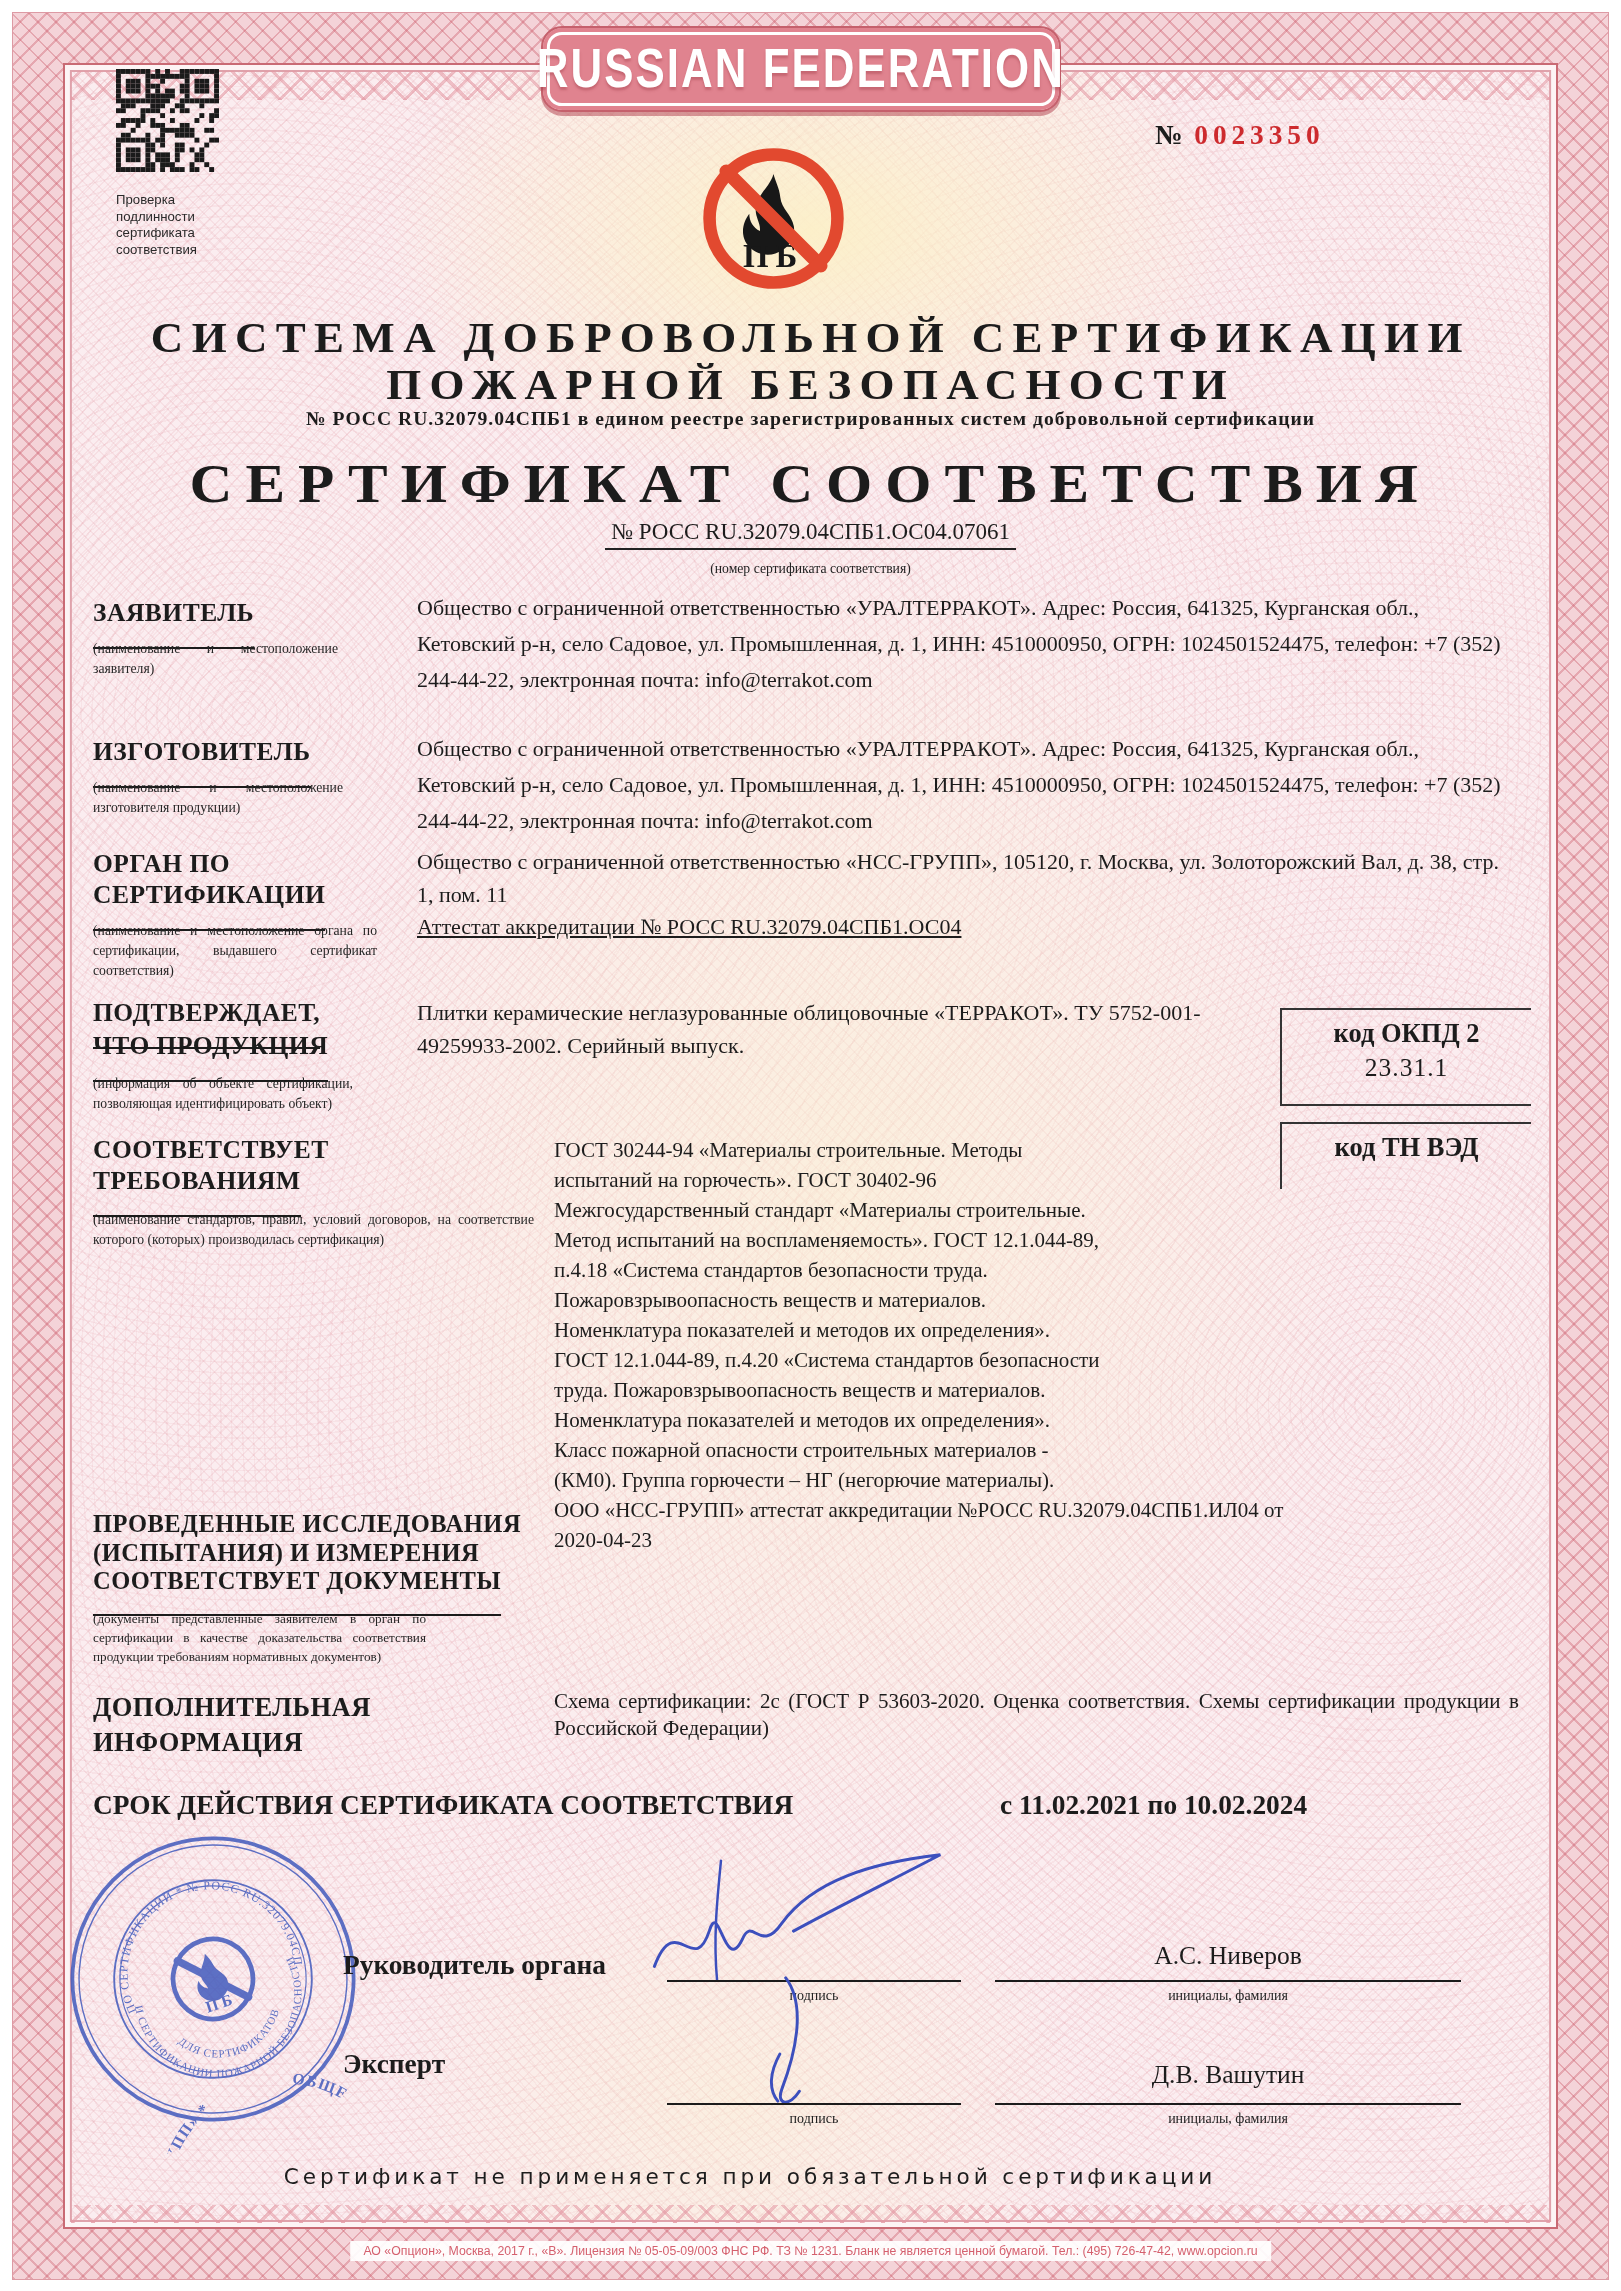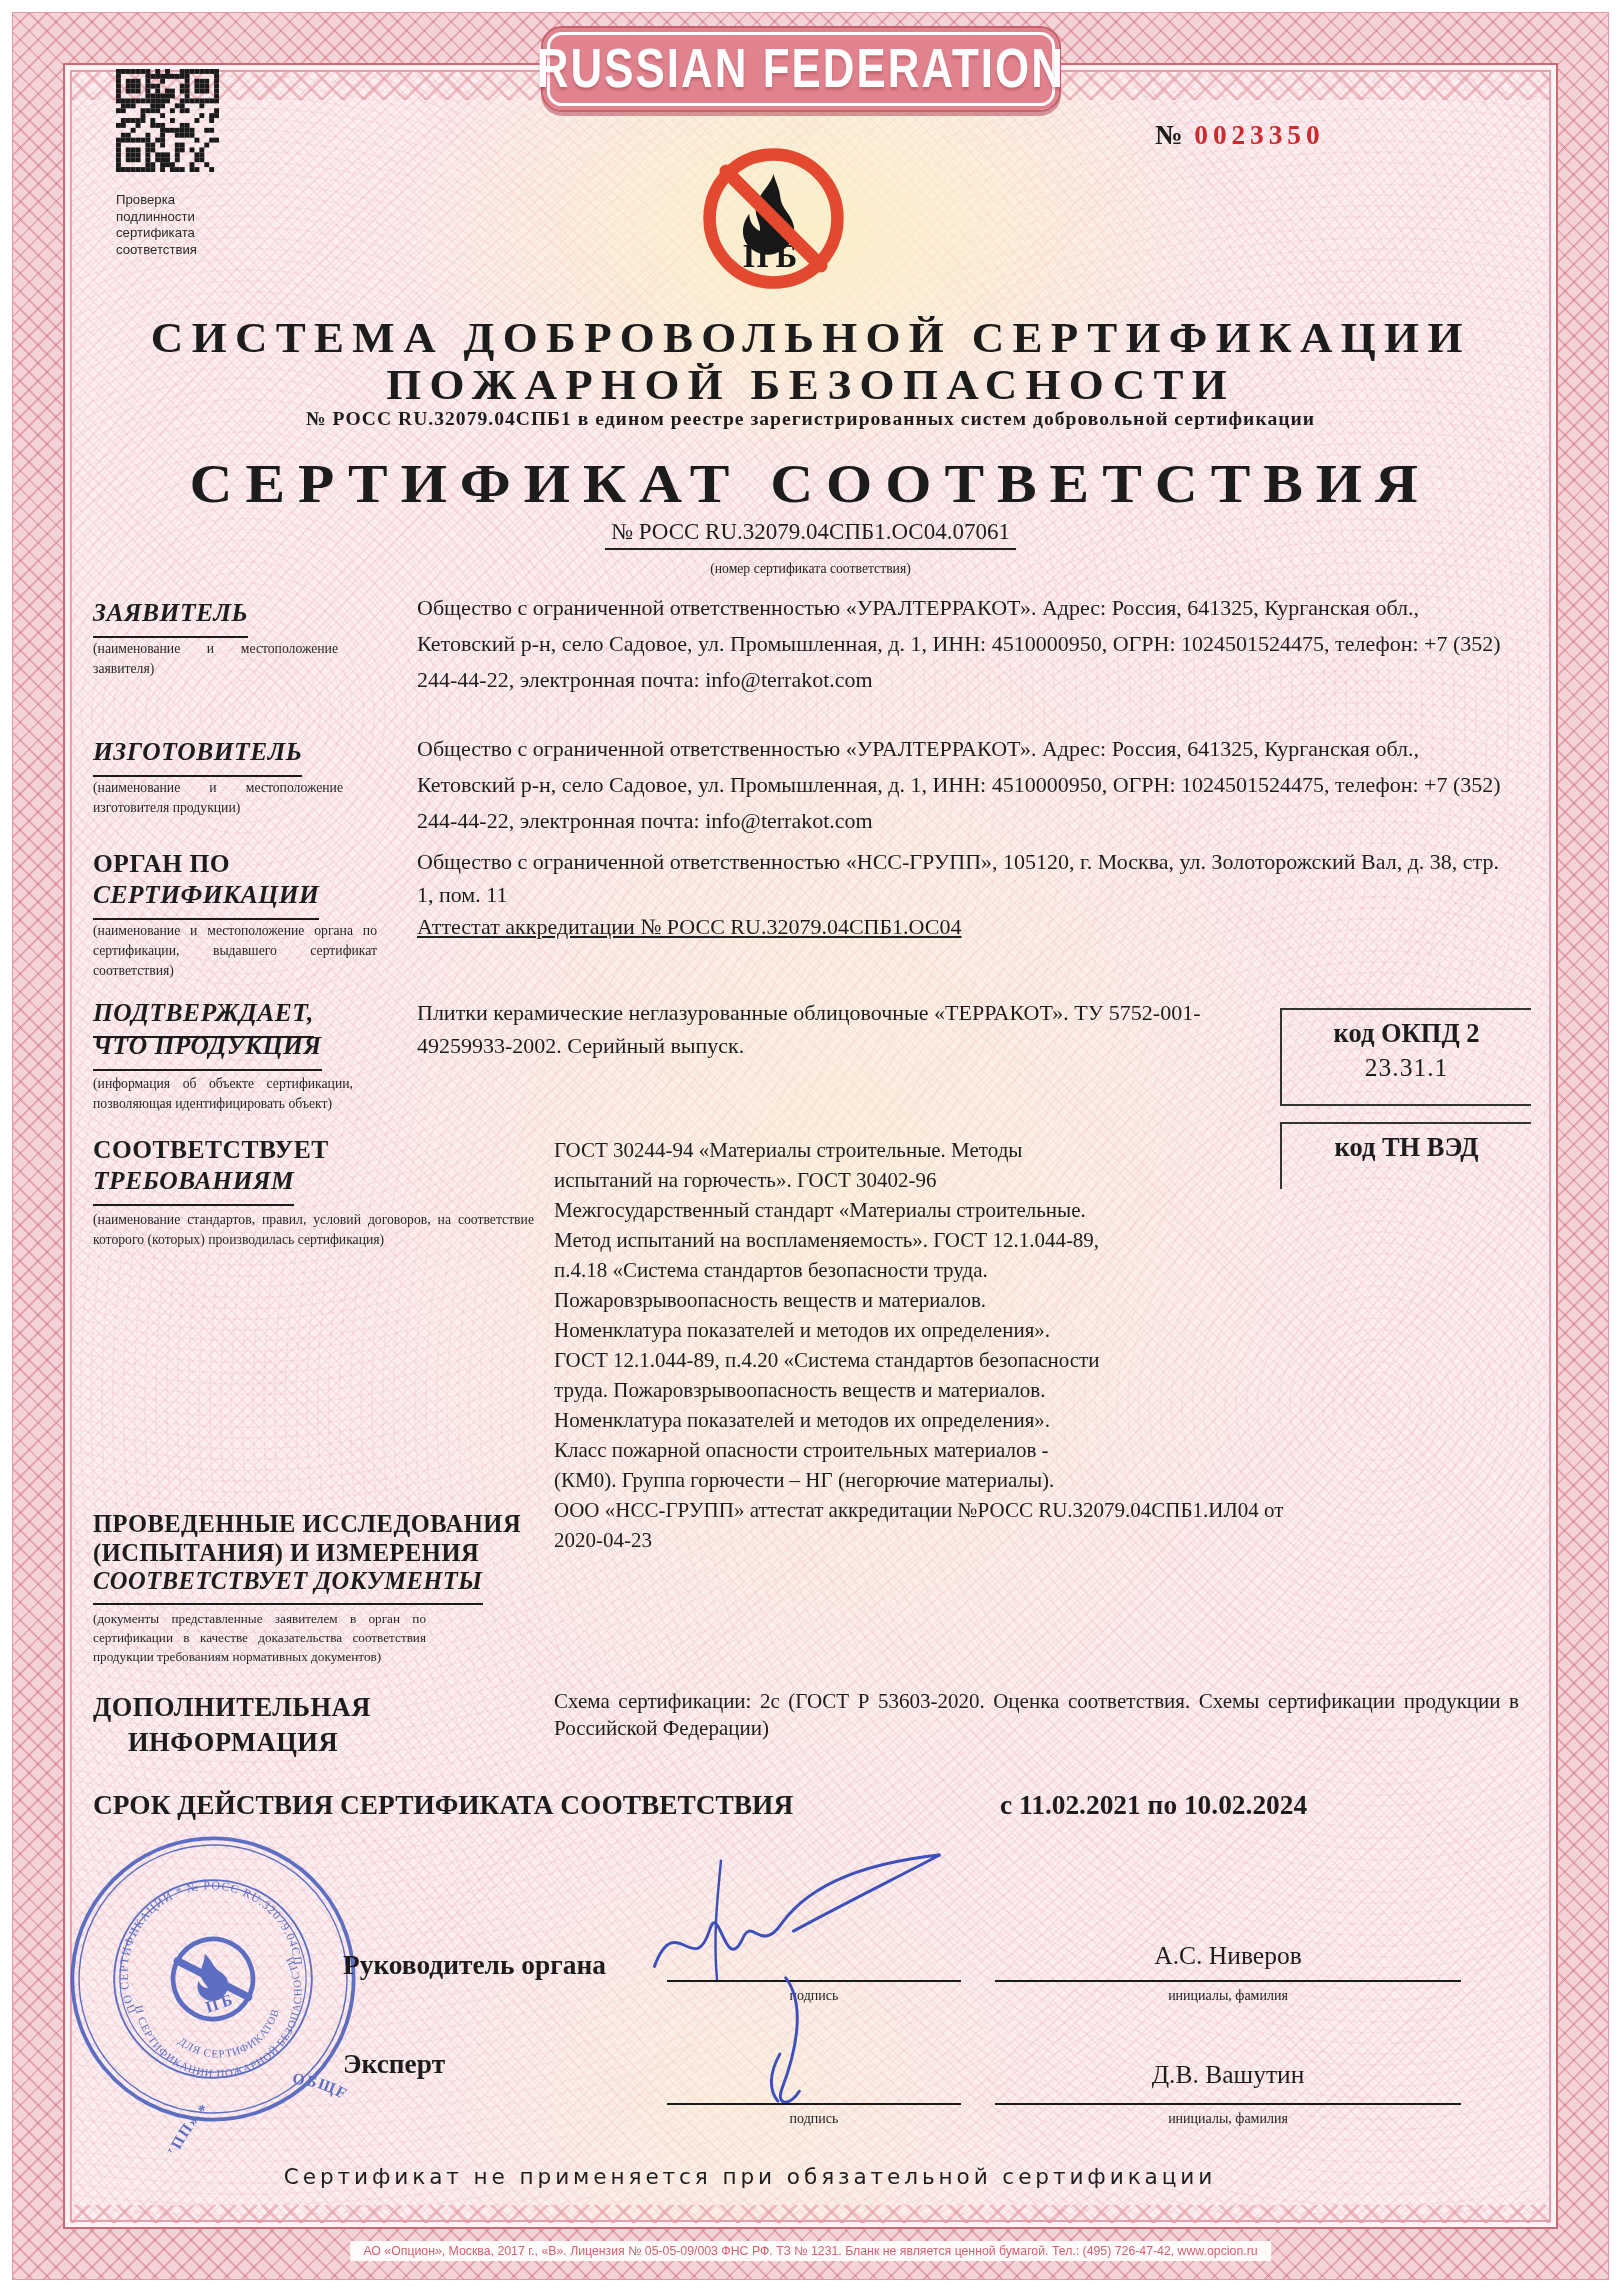--- a/index.html
+++ b/index.html
@@ -62,21 +62,21 @@
   
   .t-center{left:88px;right:88px;text-align:center;}
   .sys-title{font-weight:bold;font-size:42px;letter-spacing:7.8px;transform:scaleX(1.07);white-space:nowrap;}
   .registry{font-weight:bold;font-size:19.6px;letter-spacing:1px;}
   .cert-title{font-weight:bold;font-size:54px;letter-spacing:11.8px;transform:scaleX(1.1);white-space:nowrap;}
   .cert-num{font-weight:normal;font-size:23px;}
   .cert-num span{border-bottom:2.9px solid #222;padding:0 5.9px 3.9px;}
   .small-cap{font-size:13.7px;color:#222;}
   
   .sec-label{font-weight:bold;font-size:25.5px;letter-spacing:0.5px;white-space:nowrap;}
-  .ul{border-bottom:2.9px solid #1b1b1b;padding-bottom:9px;font-style:italic;}
+  .ul{border-bottom:2.9px solid #1b1b1b;padding-bottom:20px;}
   .sub-cap{font-size:13.7px;line-height:1.45;color:#262626;text-align:justify;}
   .body-txt{font-size:22px;line-height:36px;}
   .body-txt2{font-size:22px;line-height:33px;}
   .gline{font-size:21px;line-height:30px;white-space:nowrap;}
   .kod-box{border-top:2px solid #333;border-left:2px solid #333;text-align:center;}
   .kod-box.closed{border-bottom:2px solid #333;}
   .kod-label{font-weight:bold;font-size:26.5px;margin-top:7.8px;}
   .kod-value{font-size:25.5px;margin-top:3.9px;letter-spacing:1px;}
   .just{text-align:justify;}
   
@@ -413,21 +413,21 @@
         <div class="gline">ООО «НСС-ГРУПП» аттестат аккредитации №РОСС RU.32079.04СПБ1.ИЛ04 от</div>
         <div class="gline">2020-04-23</div>
       </div>
 
     <div class="abs sec-label" style="left:93px;top:1510px;font-size:24.5px;">ПРОВЕДЕННЫЕ ИССЛЕДОВАНИЯ</div>
     <div class="abs sec-label" style="left:93px;top:1539px;font-size:24.5px;">(ИСПЫТАНИЯ) И ИЗМЕРЕНИЯ</div>
     <div class="abs sec-label" style="left:93px;top:1567px;font-size:24.5px;"><span class="ul">СООТВЕТСТВУЕТ ДОКУМЕНТЫ</span></div>
     <div class="abs sub-cap" style="left:93px;top:1609px;width:333px;font-size:13.2px;">(документы представленные заявителем в орган по сертификации в качестве доказательства соответствия продукции требованиям нормативных документов)</div>
 
     <div class="abs sec-label" style="left:93px;top:1692px;font-size:26.5px;">ДОПОЛНИТЕЛЬНАЯ</div>
-    <div class="abs sec-label" style="left:93px;top:1727px;font-size:26.5px;margin-left:35px;">ИНФОРМАЦИЯ</div>
+    <div class="abs sec-label" style="left:93px;top:1727px;font-size:26.5px;">ИНФОРМАЦИЯ</div>
     <div class="abs just" style="left:554px;top:1688px;width:965px;font-size:21px;line-height:27.4px;">Схема сертификации: 2с (ГОСТ Р 53603-2020. Оценка соответствия. Схемы сертификации продукции в Российской Федерации)</div>
 
     <div class="abs validity" style="left:93px;top:1790px;">СРОК ДЕЙСТВИЯ СЕРТИФИКАТА СООТВЕТСТВИЯ</div>
     <div class="abs validity" style="left:1000px;top:1790px;">с 11.02.2021 по 10.02.2024</div>
 
     <div class="abs stamp">
       <svg width="304" height="304" viewBox="0 0 320 320">
         <g fill="none" stroke="#3b55bb">
           <circle cx="160" cy="160" r="148" stroke-width="4"></circle>
           <circle cx="160" cy="160" r="141" stroke-width="1.5"></circle>

